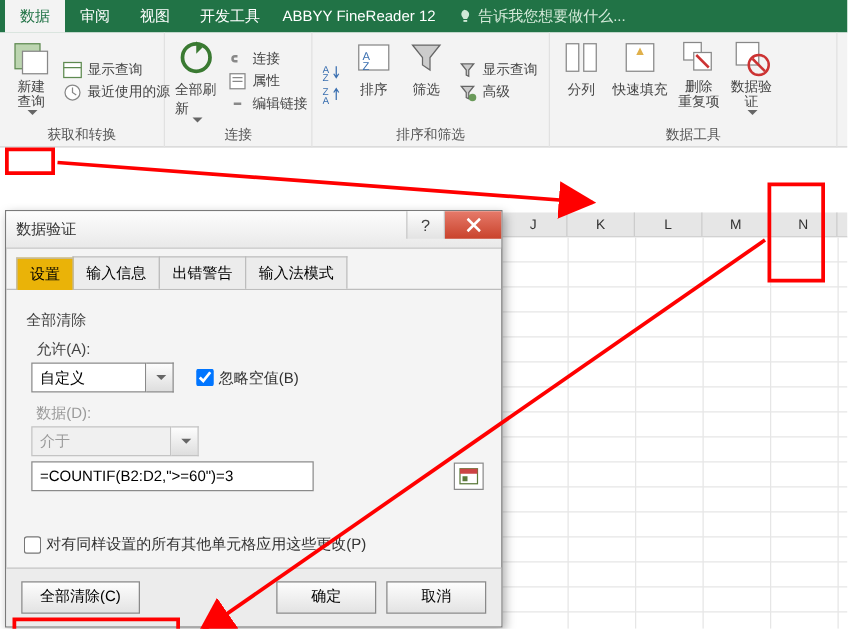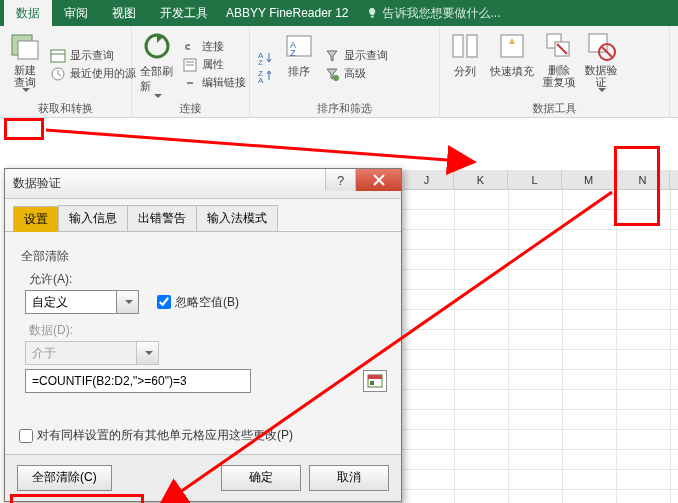--- a/index.html
+++ b/index.html
@@ -175,20 +175,26 @@
             </svg>
           </div>
       </div>
       <div class="big-btn">
         <svg class="ic" viewBox="0 0 32 32">
             <rect x="4" y="6" width="24" height="20" fill="#fff" stroke="#888"></rect>
             <text x="7" y="18" font-size="9" fill="#3a6fb0">A</text>
             <text x="7" y="26" font-size="9" fill="#3a6fb0">Z</text>
           </svg>
         <span>排序</span>
+      </div>
+      <div class="big-btn">
+        <svg class="ic" viewBox="0 0 32 32">
+            <path d="M5 6h22l-8 10v10l-6-4V16z" fill="#ccc" stroke="#666"></path>
+          </svg>
+        <span>筛选</span>
       </div>
       <div class="sml-list">
         <div class="sml-item">
             <svg class="ic" viewBox="0 0 16 16">
               <path d="M3 3h10l-4 5v5l-2-1V8z" fill="#ccc" stroke="#666"></path>
             </svg>
             <span>显示查询</span>
           </div>
         <div class="sml-item">
             <svg class="ic" viewBox="0 0 16 16">

